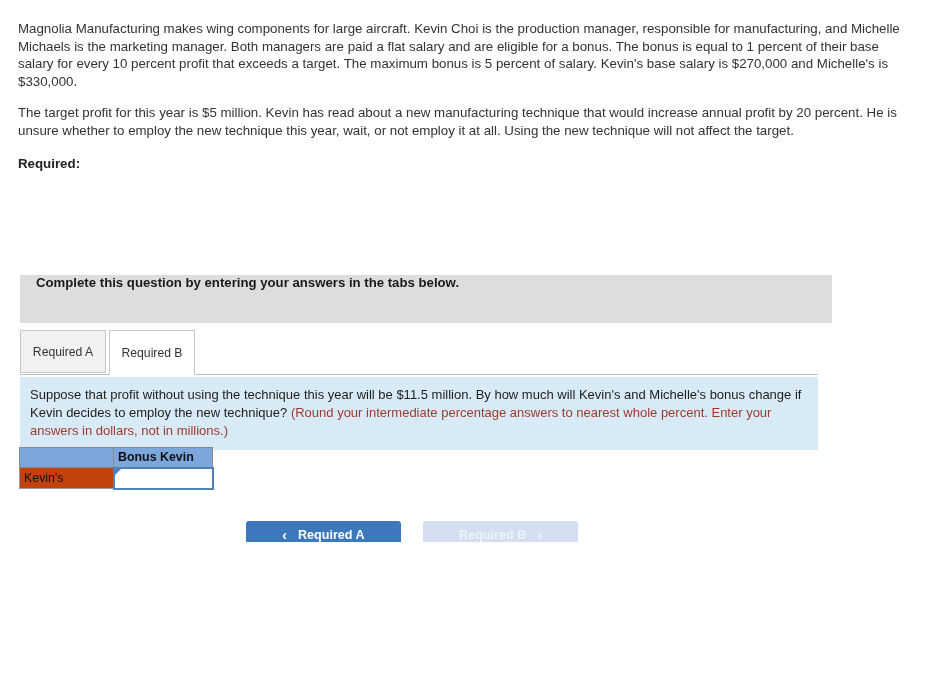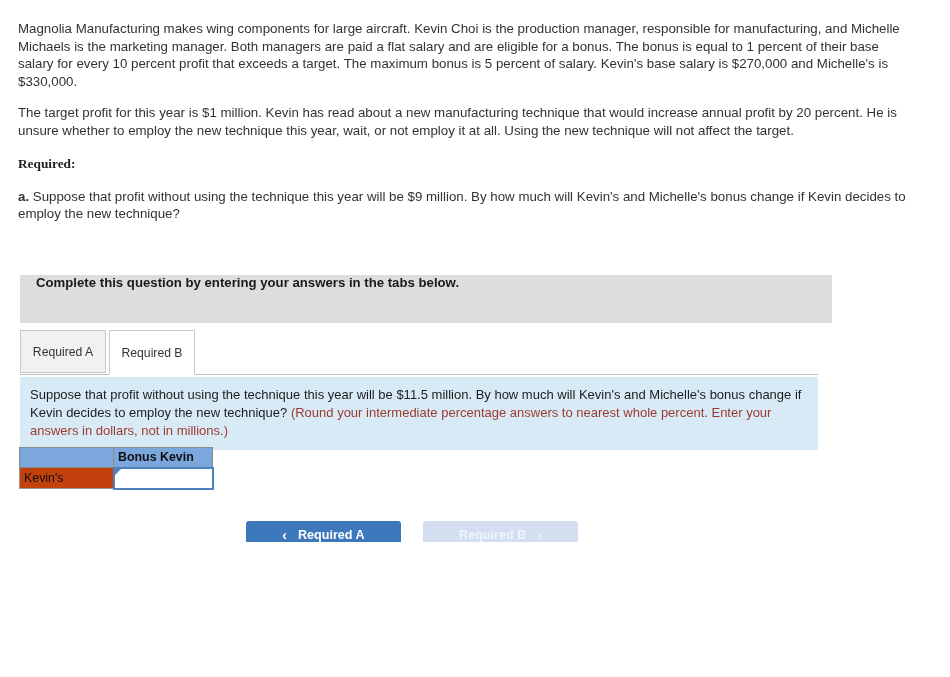--- a/index.html
+++ b/index.html
@@ -36,22 +36,21 @@
 
   .required-block {
     margin-top: 16px;
     font-size: 13.3px;
     line-height: 17.5px;
     max-width: 900px;
   }
   .required-title {
     font-weight: bold;
     color: #222222;
-    margin-bottom: 15px;
-    font-family: Liberation Serif, serif;
+    margin-bottom: 0;
   }
   .req-item { margin: 0; }
   .req-letter { font-weight: bold; }
 
   
   .instruction-bar {
     position: absolute;
     left: 20px;
     top: 275px;
     width: 796px;
@@ -246,25 +245,24 @@
     display: inline-block;
   }
 </style>
 </head>
 <body>
 
 <div class="page">
 
   <div class="stem">
     <p>Magnolia Manufacturing makes wing components for large aircraft. Kevin Choi is the production manager, responsible for manufacturing, and Michelle Michaels is the marketing manager. Both managers are paid a flat salary and are eligible for a bonus. The bonus is equal to 1 percent of their base salary for every 10 percent profit that exceeds a target. The maximum bonus is 5 percent of salary. Kevin's base salary is $270,000 and Michelle's is $330,000.</p>
-    <p>The target profit for this year is $1 million. Kevin has read about a new manufacturing technique that would increase annual profit by 20 percent. He is unsure whether to employ the new technique this year, wait, or not employ it at all. Using the new technique will not affect the target.</p>
+    <p>The target profit for this year is $5 million. Kevin has read about a new manufacturing technique that would increase annual profit by 20 percent. He is unsure whether to employ the new technique this year, wait, or not employ it at all. Using the new technique will not affect the target.</p>
 
     <div class="required-block">
       <div class="required-title">Required:</div>
-      <p class="req-item"><span class="req-letter">a.</span><span> Suppose that profit without using the technique this year will be $9 million. By how much will Kevin's and Michelle's bonus change if Kevin decides to employ the new technique?</span></p>
     </div>
   </div>
 
   <div class="instruction-bar">
     <span class="txt">Complete this question by entering your answers in the tabs below.</span>
   </div>
 
   <div class="tabs">
     <div class="tab-underline"></div>
     <div class="tab inactive">

